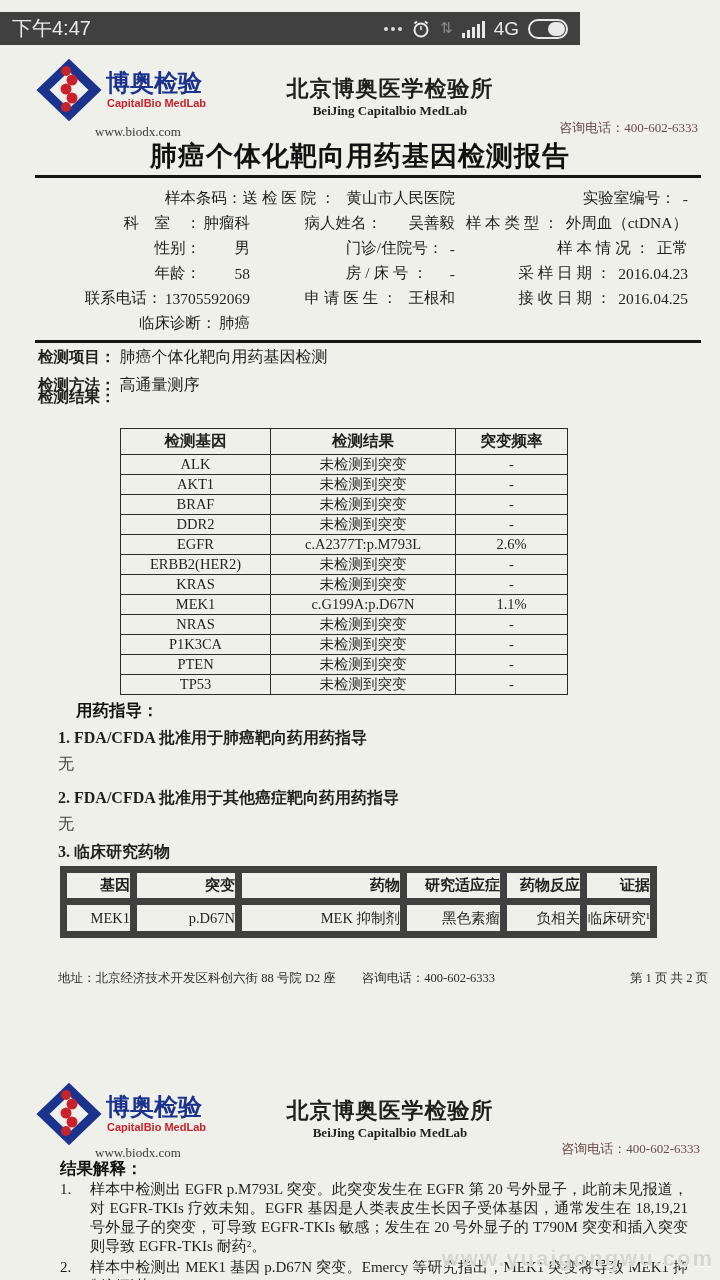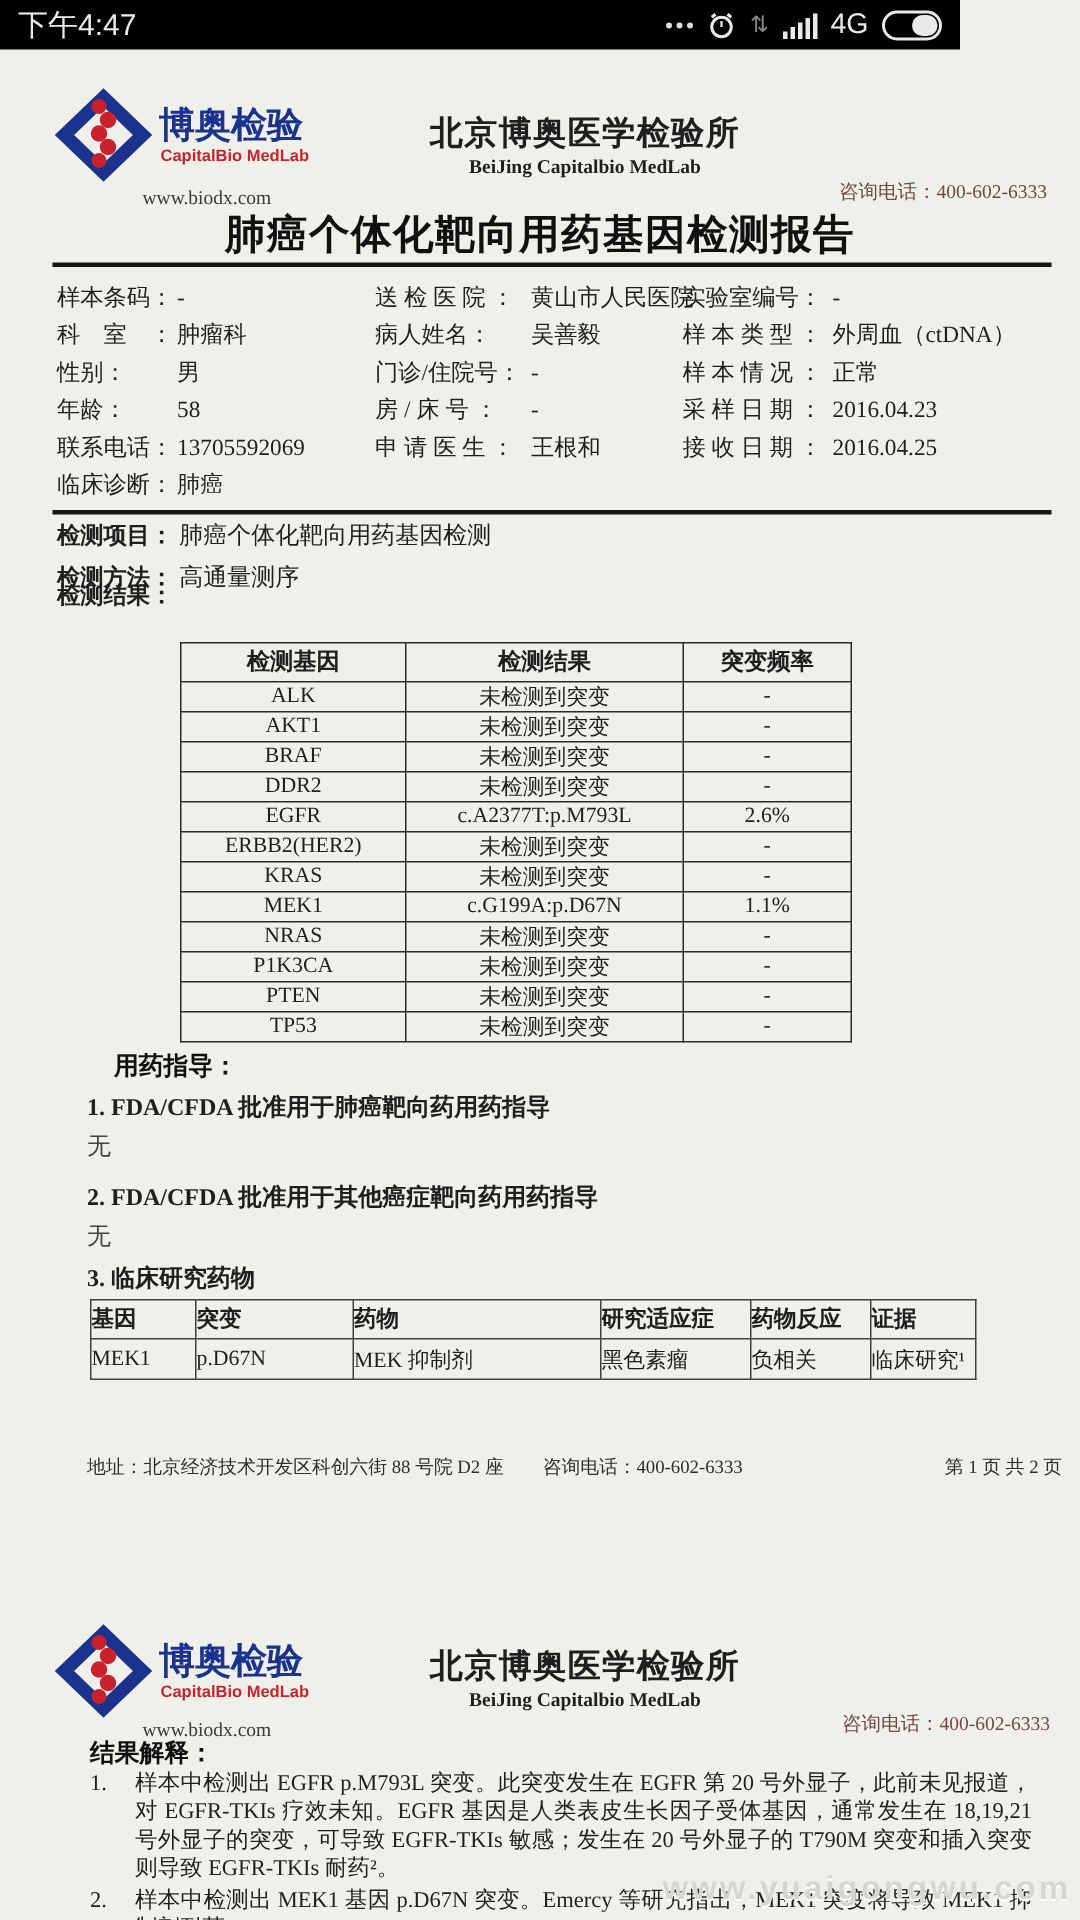--- a/index.html
+++ b/index.html
@@ -1,21 +1,21 @@
 <!DOCTYPE html>
 <html><head>
 <meta charset="utf-8">
 <style>
   html,body{margin:0;padding:0;}
   body{width:720px;height:1280px;overflow:hidden;background:#eff0ea;
        font-family:"Liberation Serif","DejaVu Serif",serif;color:#1f1f1f;}
   .screen{position:relative;width:720px;height:1280px;overflow:hidden;background:#eff0ea;}
 
   
-  .status-bar{position:absolute;left:0;top:0;width:640px;height:33px;background:#000000;
+  .status-bar{position:absolute;left:0;top:12px;width:580px;height:33px;background:#404040;
     display:flex;align-items:center;justify-content:space-between;padding:0 12px;box-sizing:border-box;z-index:10;}
   .sb-time{color:#e9e9e9;font-family:"Liberation Sans",sans-serif;font-size:20px;}
   .sb-right{display:flex;align-items:center;gap:9px;}
   .sb-dots{display:flex;gap:3px;}
   .sb-dots i{width:4px;height:4px;border-radius:50%;background:#ddd;display:block;}
   .sb-arrows{color:#8a8a8a;font-family:"DejaVu Sans",sans-serif;font-size:15px;line-height:1;}
   .sb-signal{display:flex;align-items:flex-end;gap:2px;height:18px;}
   .sb-signal i{width:3px;background:#e9e9e9;display:block;}
   .sb-net{color:#e9e9e9;font-family:"Liberation Sans",sans-serif;font-size:19px;}
   .sb-batt{width:40px;height:20px;border:2px solid #e9e9e9;border-radius:11px;position:relative;box-sizing:border-box;}
@@ -30,21 +30,21 @@
   .phone{font-size:13px;color:#6d4a46;}
   .site{font-size:13px;color:#3a3a3a;}
 
   .report-title{width:720px;text-align:center;font-family:"Liberation Sans",sans-serif;
     font-weight:bold;font-size:27px;letter-spacing:1px;color:#111;}
   .hr-thick{height:3px;background:#151515;}
 
   
   .patient{display:grid;grid-template-columns:212px 205px 1fr;grid-auto-rows:25px;
     font-size:15.5px;}
-  .pi-cell{display:flex;white-space:nowrap;align-items:center;}
+  .pi-cell{display:flex;white-space:nowrap;align-items:center;justify-content:flex-end;}
   .pi-label{flex:0 0 auto;}
   .patient .pi-cell:nth-child(3n+1) .pi-label{width:80px;}
   .patient .pi-cell:nth-child(3n+2) .pi-label{width:104px;}
   .patient .pi-cell:nth-child(3n)   .pi-label{width:100px;}
 
   .meta-row{font-size:16px;white-space:nowrap;}
   .meta-row b{font-family:"Liberation Sans",sans-serif;font-size:15.5px;}
 
   table{border-collapse:collapse;}
   .results-table{table-layout:fixed;width:447px;font-size:14.5px;}
@@ -52,21 +52,21 @@
   .results-table td{height:19px;}
   .results-table th,.results-table td{border:1px solid #2b2b2b;text-align:center;padding:0;}
 
   .sec-heading{font-family:"Liberation Sans",sans-serif;font-weight:bold;font-size:16.5px;color:#111;}
   .guide-title{font-weight:bold;font-size:16px;font-family:"Liberation Serif",serif;}
   .guide-none{font-size:16px;color:#444;}
 
   .clinical-table{table-layout:fixed;width:590px;font-size:14.5px;}
   .clinical-table th{font-family:"Liberation Sans",sans-serif;font-size:15px;height:25px;}
   .clinical-table td{height:26px;}
-  .clinical-table th,.clinical-table td{border:1px solid #404040;text-align:left;padding:0;}
+  .clinical-table th,.clinical-table td{border:7px solid #404040;text-align:right;padding:0;}
 
   .footer{display:flex;width:650px;font-size:12.5px;color:#2c2c2c;white-space:nowrap;}
   .footer .gap{width:26px;}
   .footer .pg{margin-left:auto;}
 
   .notes{width:628px;font-size:15px;line-height:19px;text-align:justify;}
   .note{display:flex;margin-bottom:2px;}
   .note-num{flex:0 0 30px;}
   .note-text{flex:1;}
 

